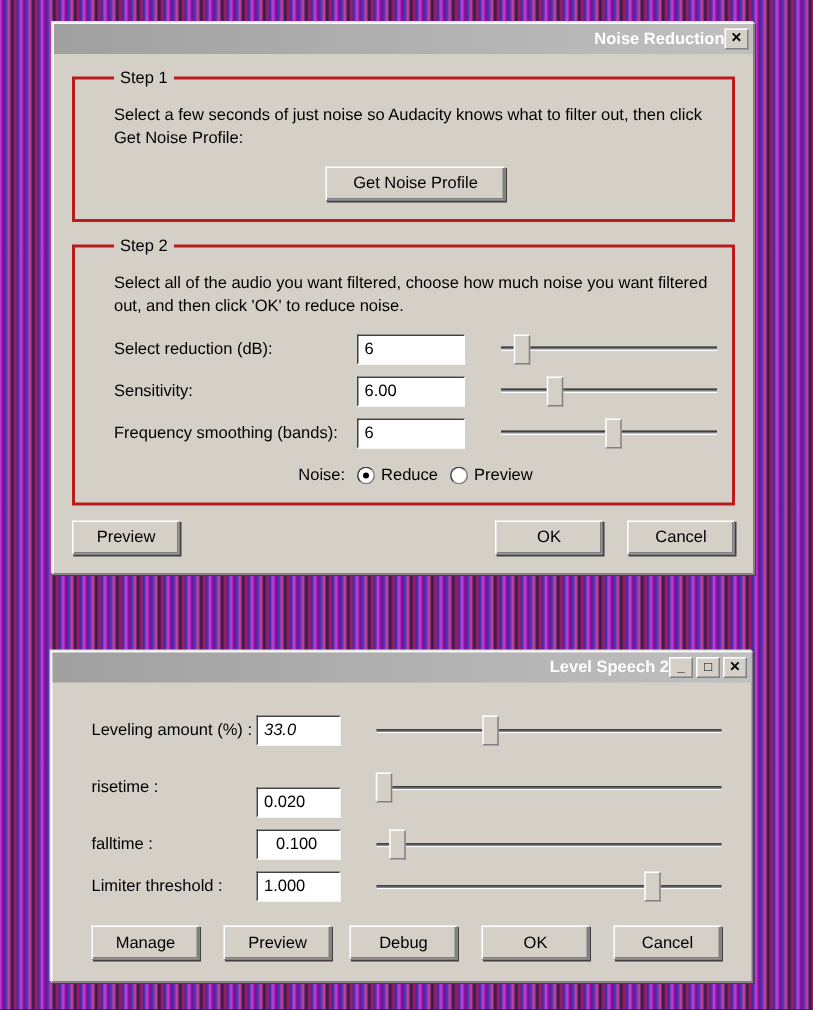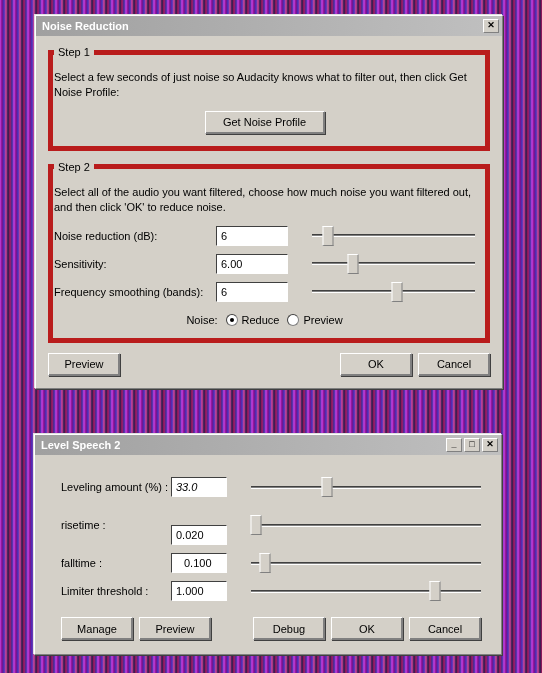--- a/index.html
+++ b/index.html
@@ -24,21 +24,21 @@
     position: absolute;
     background: #d4d0c8;
     border: 1px solid #808080;
     border-top-color: #fff;
     border-left-color: #fff;
     box-shadow: 1px 1px 0 #404040, -1px -1px 0 #e0e0e0;
   }
   .titlebar {
     display: flex;
     align-items: center;
-    justify-content: space-between;
+    justify-content: flex-end;
     background: linear-gradient(90deg, #a0a0a0, #c0c0c0);
     padding: 3px 3px 3px 6px;
     font-weight: bold;
     color: #fff;
     height: 20px;
   }
   .titlebar-buttons { display: flex; gap: 2px; }
   .title-btn {
     width: 16px;
     height: 14px;
@@ -48,24 +48,24 @@
     border-left-color: #fff;
     font-size: 9px;
     line-height: 11px;
     text-align: center;
     font-family: Marlett, Arial, sans-serif;
     font-weight: bold;
     color: #000;
   }
   .dialog-body { padding: 10px 12px 12px 12px; }
   fieldset {
-    border: 5px solid #b91c1c;
+    border: 2px solid #b91c1c;
     border-radius: 0;
     margin-bottom: 10px;
-    padding: 8px 10px 12px 1px;
+    padding: 8px 10px 12px 26px;
     position: relative;
   }
   legend {
     padding: 0 4px;
     background: #d4d0c8;
     color: #000;
   }
   .instr {
     color: #000;
     margin: 4px 0 10px 0;
@@ -159,21 +159,21 @@
     inset: 3px;
     background: #000;
     border-radius: 50%;
   }
   .button-row {
     display: flex;
     justify-content: space-between;
     align-items: center;
     margin-top: 8px;
   }
-  .button-group { display: flex; gap: 6px; }
+  .button-group { display: flex; gap: 16px; }
   .dialog1 { left: 35px; top: 15px; width: 468px; }
   .dialog2 { left: 34px; top: 434px; width: 468px; }
   .dialog2-body { padding: 14px 20px 14px 26px; }
   .dialog2 .button-row { margin-top: 16px; justify-content: flex-start; }
 </style>
 </head>
 <body>
 
 <div class="bg-pattern"></div>
 
@@ -191,21 +191,21 @@
       <div class="center">
         <button class="btn" style="min-width:120px">Get Noise Profile</button>
       </div>
     </fieldset>
 
     <fieldset>
       <legend>Step 2</legend>
       <div class="instr">Select all of the audio you want filtered, choose how much noise you want filtered out, and then click 'OK' to reduce noise.</div>
 
       <div class="row">
-        <span class="row-label">Noise reduction (dB):</span>
+        <span class="row-label">Select reduction (dB):</span>
         <input class="text-input" value="6" style="">
         <div class="slider-wrap">
           <div class="slider-track"></div>
           <div class="slider-thumb" style="left: 10%;"></div>
         </div>
       </div>
 
       <div class="row">
         <span class="row-label">Sensitivity:</span>
         <input class="text-input" value="6.00" style="">

